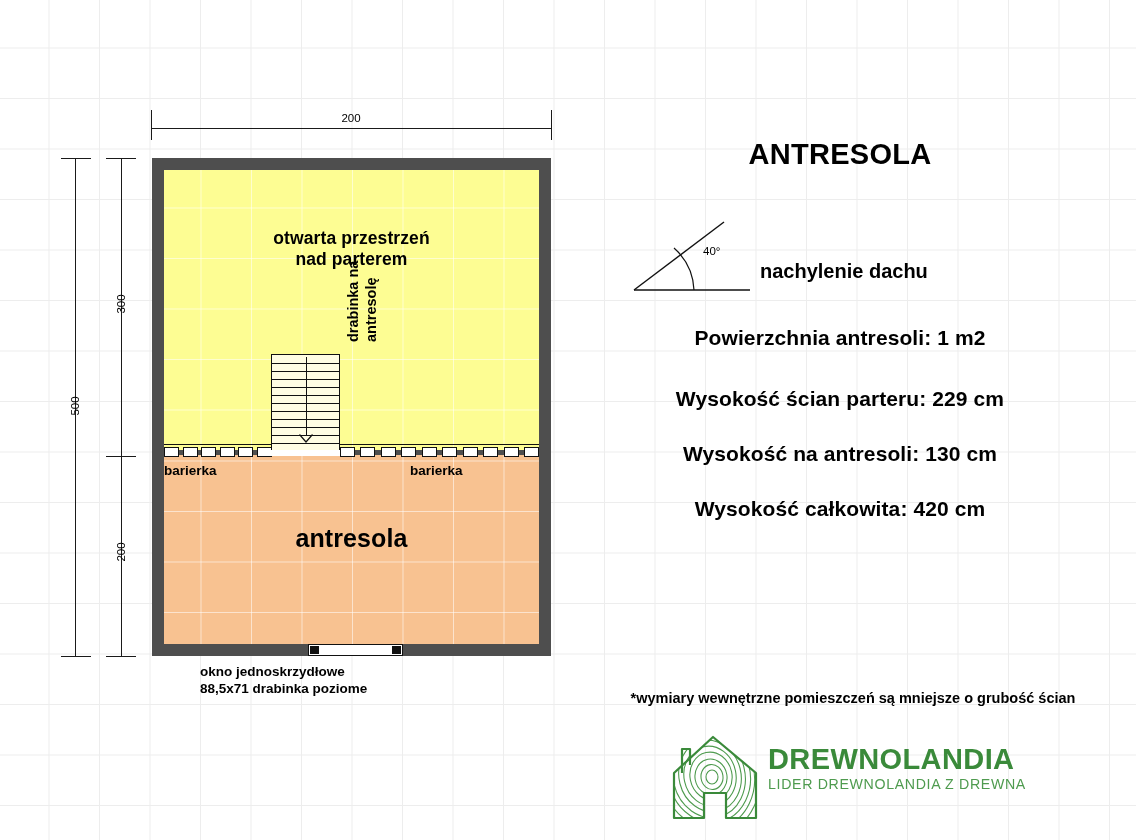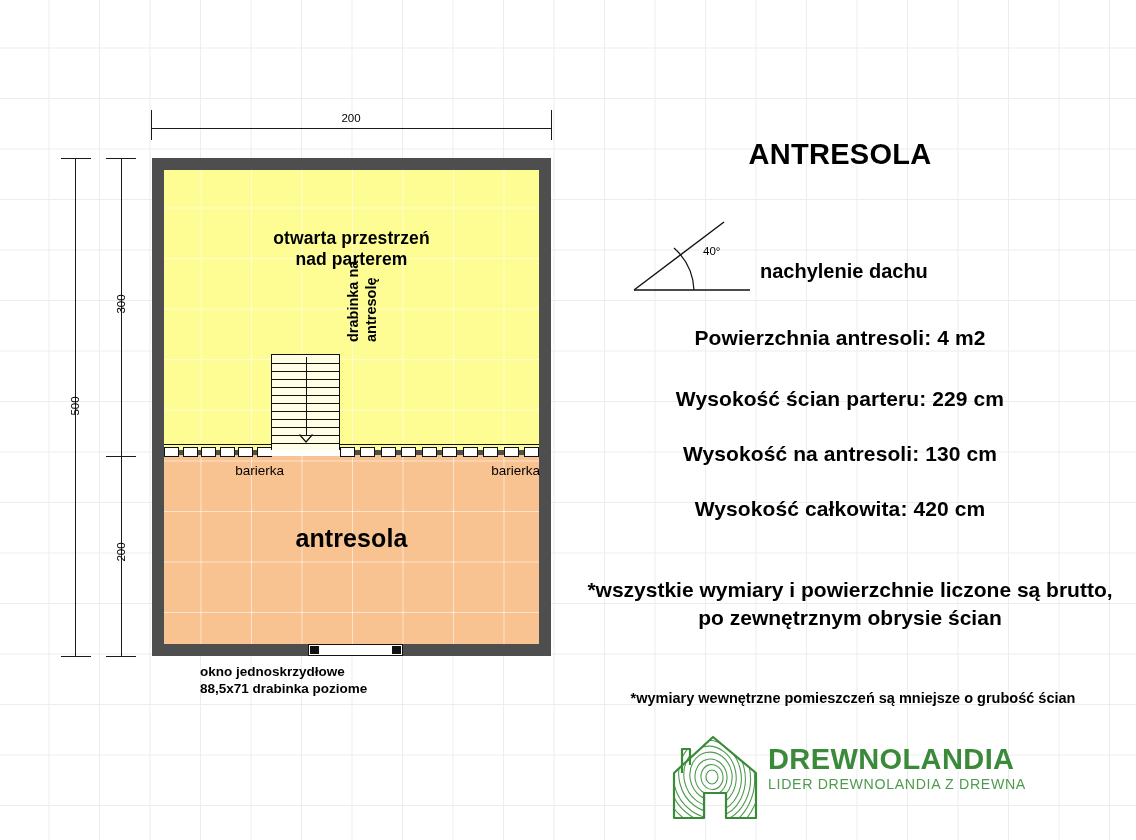--- a/index.html
+++ b/index.html
@@ -159,22 +159,22 @@
     background: #ffffff;
     box-sizing: border-box;
   }
   #railing-left { left: 164px; width: 108px; }
   #railing-right { left: 340px; width: 199px; }
 
   .railing-label {
     position: absolute;
     top: 463px;
     font-size: 13.5px;
-    font-weight: normal;
-    text-align: right;
+    font-weight: bold;
+    text-align: left;
   }
   #railing-label-left { left: 164px; width: 120px; }
   #railing-label-right { left: 410px; width: 130px; }
 
   
   #ladder-gap {
     position: absolute;
     left: 271px; top: 450px;
     width: 69px; height: 6px;
     background: #ffffff;
@@ -459,26 +459,25 @@
     <div id="title-sub">ANTRESOLA</div>
 
     <svg id="roof-angle" viewBox="0 0 130 80">
       <line x1="2" y1="70" x2="118" y2="70" stroke="#111" stroke-width="1.4"></line>
       <line x1="2" y1="70" x2="92" y2="2" stroke="#111" stroke-width="1.4"></line>
       <path d="M62 70 A 60 60 0 0 0 42 28" fill="none" stroke="#111" stroke-width="1.2"></path>
     </svg>
     <div id="roof-angle-value">40°</div>
     <div id="roof-angle-label">nachylenie dachu</div>
 
-    <div class="spec-line" id="spec-0">Powierzchnia antresoli:  4 m2</div>
+    <div class="spec-line" id="spec-0">Powierzchnia antresoli:  1 m2</div>
     <div class="spec-line" id="spec-1">Wysokość ścian parteru: 229 cm</div>
     <div class="spec-line" id="spec-2">Wysokość na antresoli: 130 cm</div>
     <div class="spec-line" id="spec-3">Wysokość całkowita: 420 cm</div>
 
-    <div id="note-big">*wszystkie wymiary i powierzchnie liczone są brutto, po zewnętrznym obrysie ścian</div>
     <div id="note-small">*wymiary wewnętrzne pomieszczeń są mniejsze o grubość ścian</div>
 
     <div id="logo">
       <svg id="logo-mark" viewBox="0 0 92 85">
         <defs>
           <clipPath id="houseClip">
             <path d="M45 2 L88 38 L88 83 L58 83 L58 58 L36 58 L36 83 L6 83 L6 38 Z
                      M14 38 L14 14 L22 14 L22 30 Z"></path>
           </clipPath>
         </defs>

